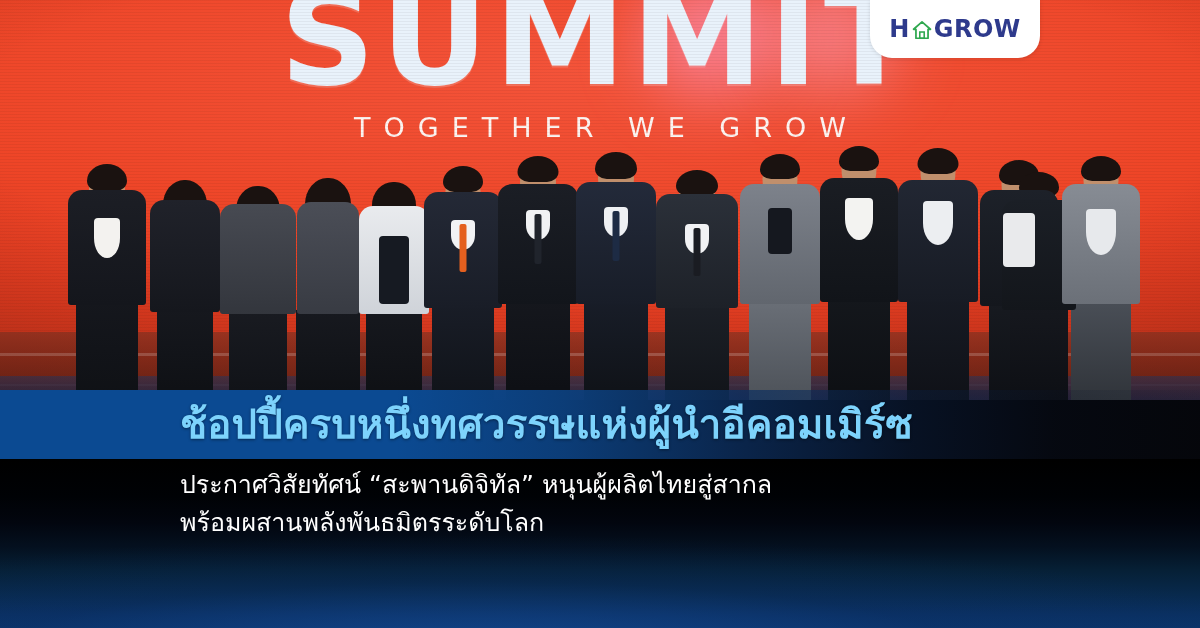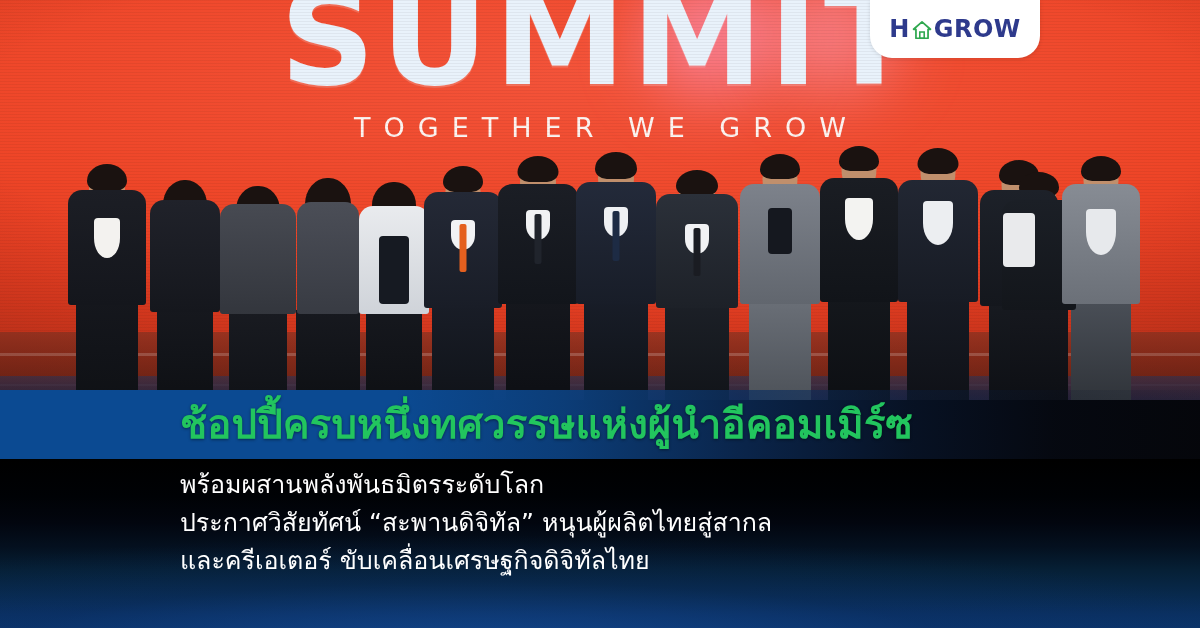--- a/index.html
+++ b/index.html
@@ -134,21 +134,21 @@
       rgba(12,64,126,.94) 47%,
       rgba(12,48,98,.72) 62%,
       rgba(10,32,68,.44) 76%,
       rgba(8,20,45,.18) 88%,
       rgba(6,14,32,.05) 100%);
     z-index:20;
   }
   .headline {
     position:absolute; left:180px; top:392px;
     z-index:22;
-    color:#22c55e;
+    color:#7dd3fc;
     font-family:"DejaVu Sans", sans-serif;
     font-weight:700;
     font-size:40px;
     line-height:64px;
     white-space:nowrap;
     letter-spacing:.2px;
     text-shadow:0 1px 3px rgba(0,0,0,.45);
   }
 
   
@@ -369,23 +369,22 @@
   </div>
 
   <div class="lower">
     <div class="lower-glow"></div>
   </div>
 
   <div class="blue-band"></div>
   <div class="headline">ช้อปปี้ครบหนึ่งทศวรรษแห่งผู้นำอีคอมเมิร์ซ</div>
 
   <div class="subtitle">
+    <div>ประกาศวิสัยทัศน์ “สะพานดิจิทัล” หนุนผู้ผลิตไทยสู่สากล</div>
     <div>พร้อมผสานพลังพันธมิตรระดับโลก</div>
-    <div>ประกาศวิสัยทัศน์ “สะพานดิจิทัล” หนุนผู้ผลิตไทยสู่สากล</div>
-    <div>และครีเอเตอร์ ขับเคลื่อนเศรษฐกิจดิจิทัลไทย</div>
   </div>
 
   <div class="logo-badge">
     <span class="logo-wordmark">
       <span>H</span>
       <span class="logo-house">
         <svg viewBox="0 0 24 24" width="22" height="22" aria-hidden="true">
           <path d="M12 3.2 2.8 11.2h2.6V21h13.2v-9.8h2.6L12 3.2z" fill="none" stroke="#2fa84f" stroke-width="1.9" stroke-linejoin="round"></path>
           <rect x="9.6" y="14.2" width="4.8" height="6.8" fill="none" stroke="#2fa84f" stroke-width="1.7"></rect>
         </svg>

